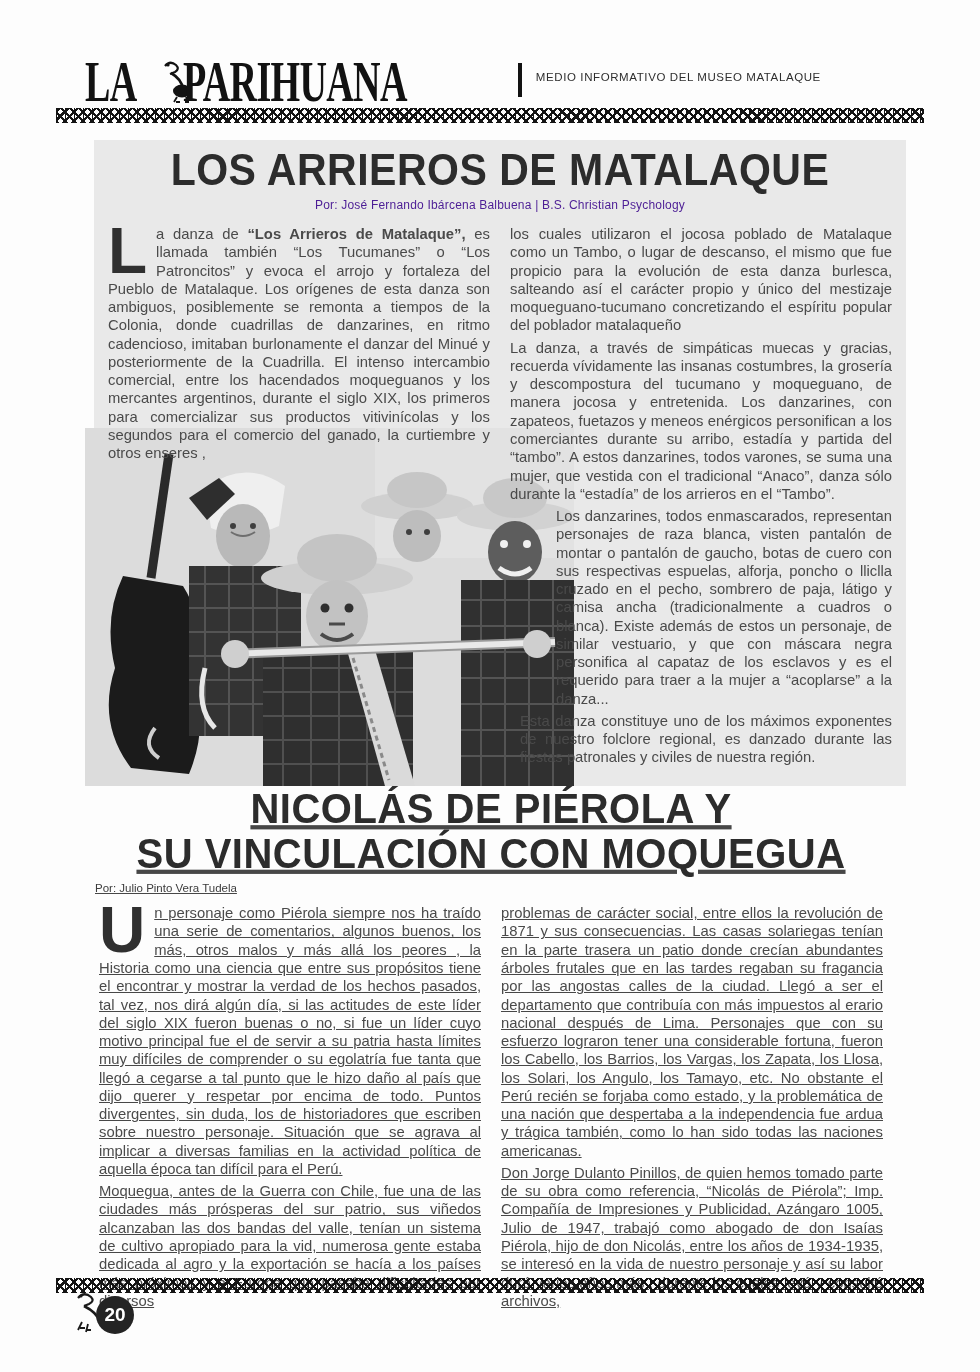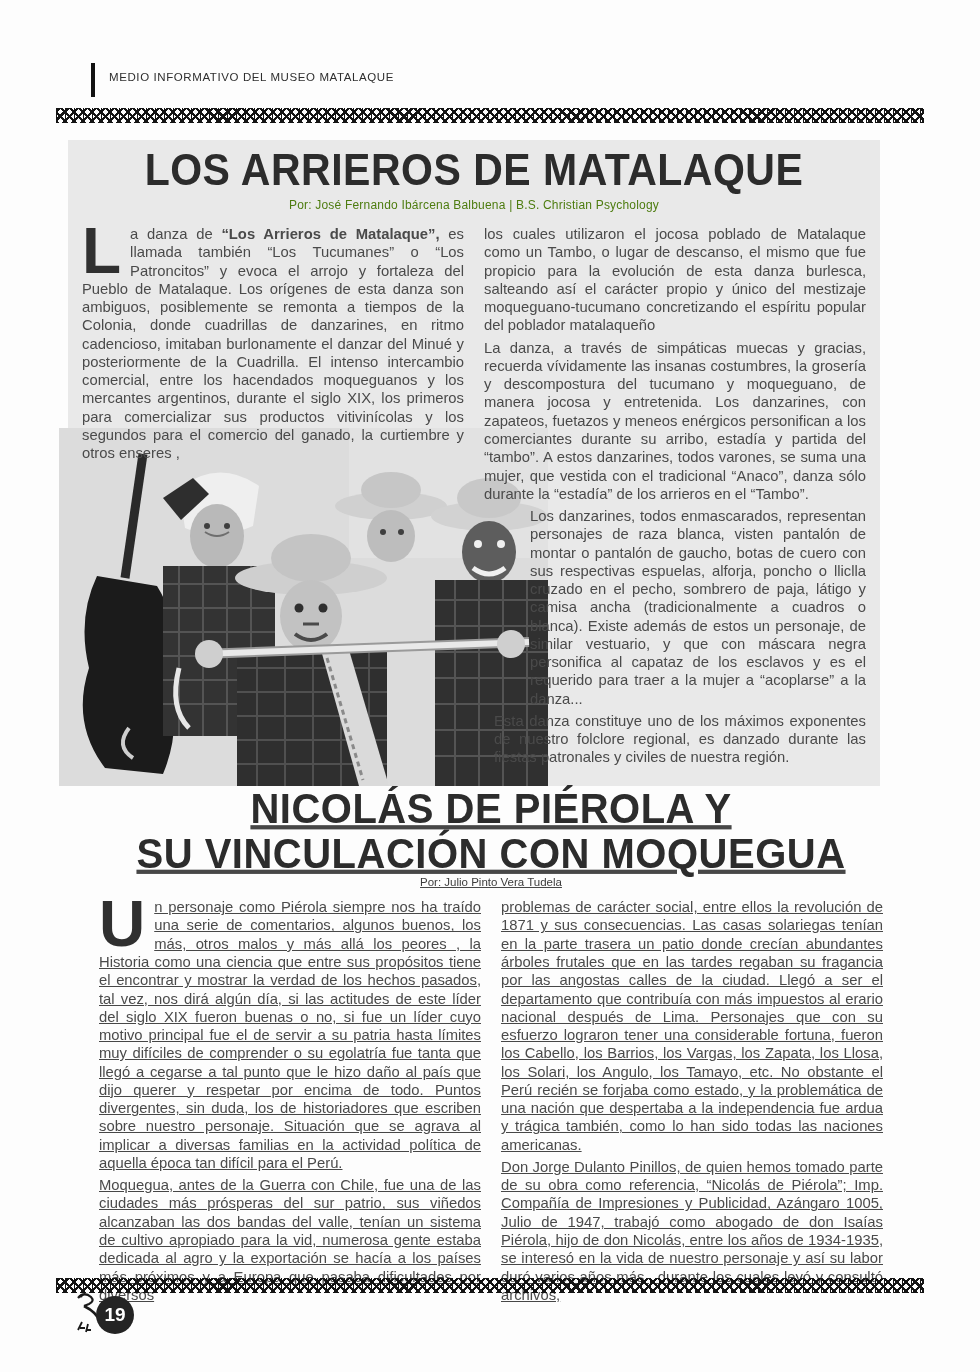--- a/index.html
+++ b/index.html
@@ -31,28 +31,28 @@
     background:
       repeating-linear-gradient(45deg,  #141414 0 2.2px, transparent 2.2px 6.4px),
       repeating-linear-gradient(-45deg, #141414 0 2.2px, transparent 2.2px 6.4px),
       repeating-linear-gradient(90deg,  #141414 0 1.4px, transparent 1.4px 9px);
   }
   .strip-top{ top:108px; }
   .strip-bottom{ top:1278px; }
 
   
   .panel{
-    position:absolute; top:140px; left:68px; width:812px; height:646px;
+    position:absolute; top:140px; left:94px; width:812px; height:646px;
     background:#e9e9e9; padding:8px 10px 0 10px;
   }
   .a-title{
     text-align:center; font-size:41px; font-weight:700; letter-spacing:.5px;
     color:#2c2c2c; line-height:1.05; transform:scale(1,1.06); transform-origin:center top;
   }
-  .a-byline{ text-align:center; font-size:12px; color:#4d7c0f; margin-top:7px; letter-spacing:.2px; }
+  .a-byline{ text-align:center; font-size:12px; color:#4c1d95; margin-top:7px; letter-spacing:.2px; }
   .cols{ position:relative; z-index:2; display:flex; gap:20px; margin-top:13px; padding:0 4px; }
   .col{ flex:1 1 0; }
   .col p{
     font-size:14.8px; line-height:1.235; text-align:justify; color:#4a4a4a;
     margin-bottom:4px;
   }
   .dropcap{
     float:left; font-size:64px; line-height:46px; font-weight:700; color:#303030;
     padding:3px 9px 0 0;
   }
@@ -61,38 +61,49 @@
 
   
   .photo{ position:absolute; left:-9px; top:288px; width:489px; height:358px; z-index:1; }
 
   
   .article2{ position:absolute; top:787px; left:85px; width:812px; height:486px; padding:0 10px;text-decoration:underline; }
   .a2-title{
     text-align:center; font-size:40px; font-weight:700; letter-spacing:.5px;
     color:#2c2c2c; line-height:1.04; transform:scale(1,1.06); transform-origin:center top;
   }
-  .a2-byline{ text-align:center; font-size:11.5px; color:#3c3c3c; margin-top:6px; }
+  .a2-byline{ text-align:left; font-size:11.5px; color:#3c3c3c; margin-top:12px; }
   .cols2{ display:flex; gap:20px; margin-top:10px; padding:0 4px; }
 
   
   .footer-logo{ position:absolute; top:1288px; left:66px; display:flex; align-items:center; }
   .footer-bird{ width:46px; height:48px; }
   .page-circle{
     width:38px; height:38px; border-radius:50%; background:#242424; color:#ffffff;
     display:flex; align-items:center; justify-content:center;
     font-size:19px; font-weight:700; margin-left:-16px; margin-top:6px;
   }
 </style>
 </head>
 <body>
 
 <div class="page">
 
   <header class="masthead">
+    <div class="brand">
+      <span class="brand-text">LA</span>
+      <svg class="bird-icon" viewBox="0 0 40 46">
+        <path d="M10 8 q5 -6 11 -1 q4 4 -1 7 l-5 2" fill="none" stroke="#121212" stroke-width="2.2"></path>
+        <circle cx="13" cy="7" r="1.6" fill="#121212"></circle>
+        <path d="M16 15 C 23 19, 27 24, 28 31" fill="none" stroke="#121212" stroke-width="2.6"></path>
+        <ellipse cx="27" cy="33" rx="9" ry="6.5" fill="#121212"></ellipse>
+        <path d="M22 39 l-3 5 m2 0 h4 M31 39 l2 5 m-3 0 h4" fill="none" stroke="#121212" stroke-width="1.8"></path>
+      </svg>
+      <span class="brand-text second">PARIHUANA</span>
+    </div>
     <div class="mast-divider"></div>
     <div class="mast-sub">MEDIO INFORMATIVO DEL MUSEO MATALAQUE</div>
   </header>
 
   <div class="pattern-strip strip-top"></div>
 
   <section class="panel">
     <h1 class="a-title">LOS ARRIEROS DE MATALAQUE</h1>
     <div class="a-byline">Por: José Fernando Ibárcena Balbuena  |  B.S. Christian Psychology</div>
 
@@ -188,16 +199,16 @@
 
   <div class="pattern-strip strip-bottom"></div>
 
   <div class="footer-logo">
     <svg class="footer-bird" viewBox="0 0 46 48">
       <path d="M12 10 q6 -7 13 -1 q4 4 -2 7 l-5 2" fill="none" stroke="#1a1a1a" stroke-width="2.2"></path>
       <circle cx="15" cy="8" r="1.6" fill="#1a1a1a"></circle>
       <path d="M18 18 C 26 22, 32 27, 34 34" fill="none" stroke="#1a1a1a" stroke-width="2.6"></path>
       <path d="M16 34 l-4 8 m2 -2 h5 M22 36 l-2 8 m0 -2 h5" fill="none" stroke="#1a1a1a" stroke-width="1.8"></path>
     </svg>
-    <div class="page-circle">19</div>
+    <div class="page-circle">20</div>
   </div>
 
 </div>
 
 </body></html>

